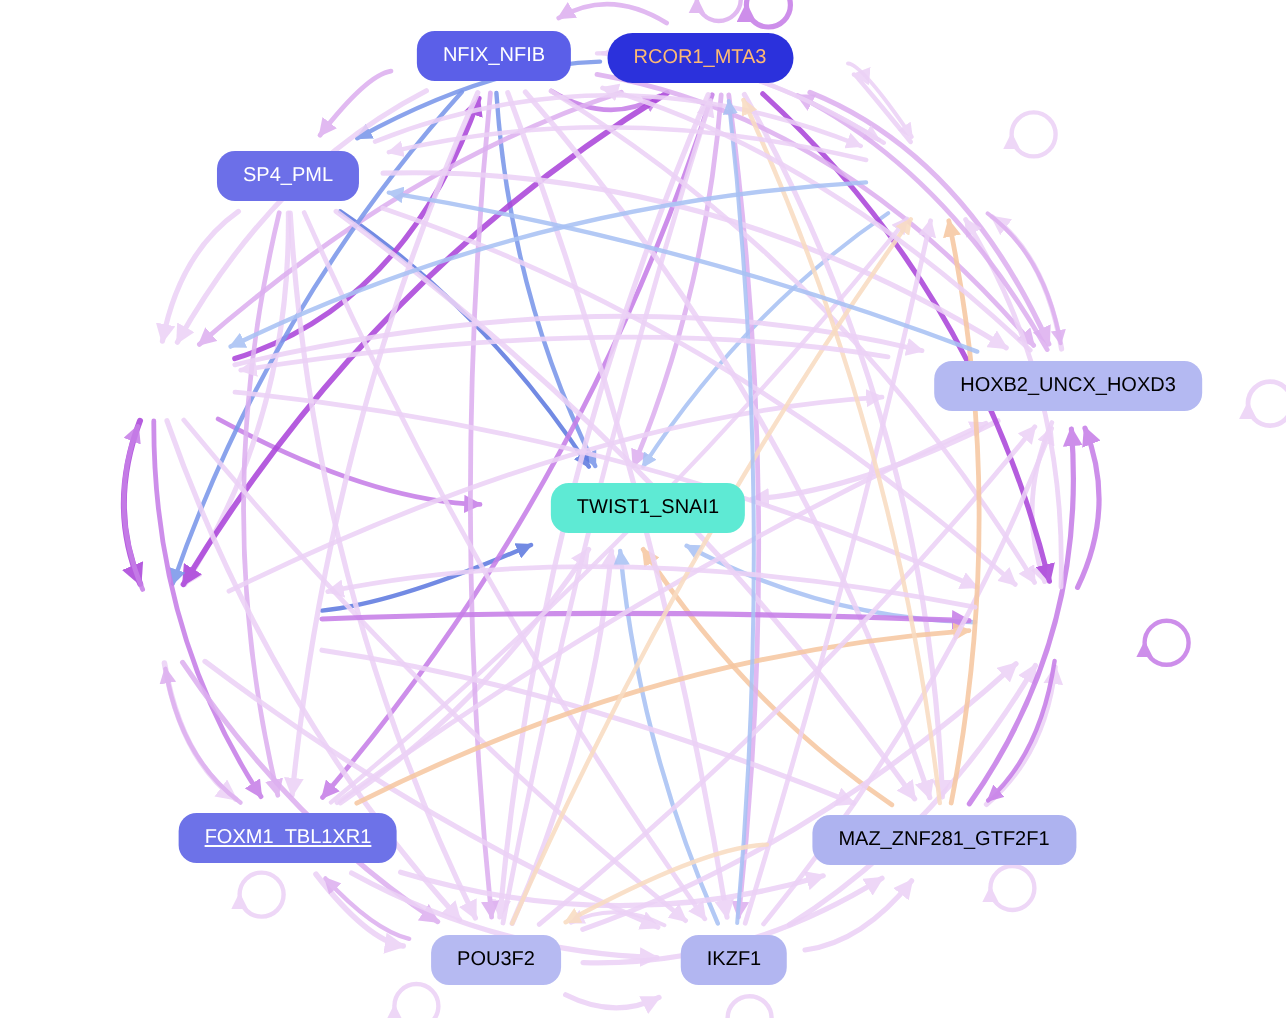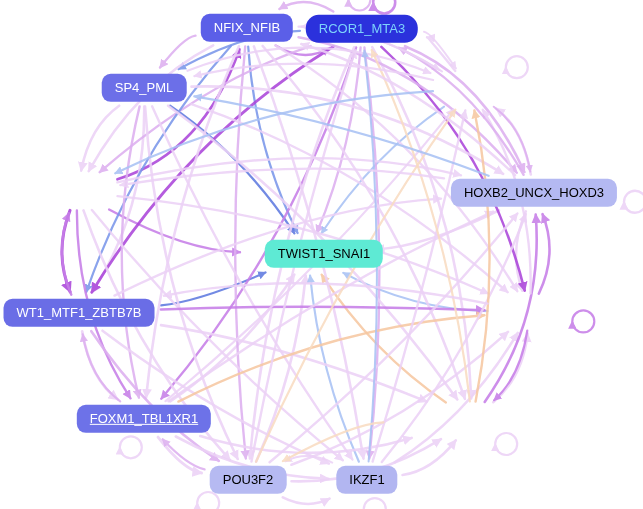--- a/index.html
+++ b/index.html
@@ -9,21 +9,21 @@
     background:#ffffff;
     font-family:"Liberation Sans", sans-serif;
   }
   #graph svg{position:absolute;left:0;top:0;z-index:0;}
   .node{
     position:absolute;
     transform:translate(-50%,-50%);
     z-index:1;
     padding:7px 13px;
     border-radius:9px;
-    font-size:13px;
+    font-size:10px;
     line-height:1.1;
     white-space:nowrap;
     cursor:pointer;
     user-select:none;
   }
 </style>
 </head>
 <body>
 
 <div id="graph" style="width: 643px; height: 509px; background: rgb(255, 255, 255);">
@@ -158,21 +158,21 @@
       <path d="M 348.4 -0.5 a 11 11 0 1 1 22 0 a 11 11 0 1 1 -22 0" fill="none" stroke="#ddb0f0" stroke-width="2.2" stroke-linecap="round" opacity="0.88" marker-end="url(#arrow-plum)"></path>
       <path d="M 505.8 67.2 a 11 11 0 1 1 22 0 a 11 11 0 1 1 -22 0" fill="none" stroke="#ecd2f6" stroke-width="2.2" stroke-linecap="round" opacity="0.88" marker-end="url(#arrow-plum_light)"></path>
       <path d="M 624.0 201.8 a 11 11 0 1 1 22 0 a 11 11 0 1 1 -22 0" fill="none" stroke="#ecd2f6" stroke-width="2.4" stroke-linecap="round" opacity="0.88" marker-end="url(#arrow-plum_light)"></path>
       <path d="M 572.3 321.4 a 11 11 0 1 1 22 0 a 11 11 0 1 1 -22 0" fill="none" stroke="#c77fe8" stroke-width="2.2" stroke-linecap="round" opacity="0.88" marker-end="url(#arrow-violet)"></path>
       <path d="M 495.2 444.0 a 11 11 0 1 1 22 0 a 11 11 0 1 1 -22 0" fill="none" stroke="#ecd2f6" stroke-width="2.2" stroke-linecap="round" opacity="0.88" marker-end="url(#arrow-plum_light)"></path>
       <path d="M 197.2 503.0 a 11 11 0 1 1 22 0 a 11 11 0 1 1 -22 0" fill="none" stroke="#ecd2f6" stroke-width="2.2" stroke-linecap="round" opacity="0.88" marker-end="url(#arrow-plum_light)"></path>
       <path d="M 363.8 509.1 a 11 11 0 1 1 22 0 a 11 11 0 1 1 -22 0" fill="none" stroke="#ecd2f6" stroke-width="2.2" stroke-linecap="round" opacity="0.88" marker-end="url(#arrow-plum_light)"></path>
       <path d="M 119.8 447.3 a 11 11 0 1 1 22 0 a 11 11 0 1 1 -22 0" fill="none" stroke="#ecd2f6" stroke-width="2.2" stroke-linecap="round" opacity="0.88" marker-end="url(#arrow-plum_light)"></path>
     </svg>
     <div class="node" style="left: 247px; top: 28px; background: rgb(91, 95, 232); color: rgb(255, 255, 255);">NFIX_NFIB</div>
-    <div class="node" style="left: 362px; top: 29px; background: rgb(43, 49, 220); color: #7dd3fc; border-radius: 13px;">RCOR1_MTA3</div>
+    <div class="node" style="left: 350px; top: 29px; background: rgb(43, 49, 220); color: #fdba74; border-radius: 13px;">RCOR1_MTA3</div>
     <div class="node" style="left: 144px; top: 88px; background: rgb(108, 111, 232); color: rgb(255, 255, 255);">SP4_PML</div>
     <div class="node" style="left: 534px; top: 193px; background: rgb(180, 185, 242); color: #000000;">HOXB2_UNCX_HOXD3</div>
     <div class="node" style="left: 324px; top: 254px; background: #5eead4; color: rgb(0, 0, 0);">TWIST1_SNAI1</div>
-    <div class="node" style="left: 79px; top: 313px; background: rgb(106, 109, 230); color: rgb(255, 255, 255);">WT1_MTF1_ZBTB7B</div>
     <div class="node" style="left: 144px; top: 419px; background: rgb(109, 114, 232); color: rgb(255, 255, 255); text-decoration: underline;">FOXM1_TBL1XR1</div>
+    <div class="node" style="left: 472px; top: 420px; background: rgb(174, 179, 240); color: rgb(0, 0, 0);">MAZ_ZNF281_GTF2F1</div>
     <div class="node" style="left: 248px; top: 480px; background: rgb(182, 186, 242); color: rgb(0, 0, 0);">POU3F2</div>
     <div class="node" style="left: 367px; top: 480px; background: rgb(178, 182, 241); color: rgb(0, 0, 0);">IKZF1</div>
   </div>
 
 </body></html>

